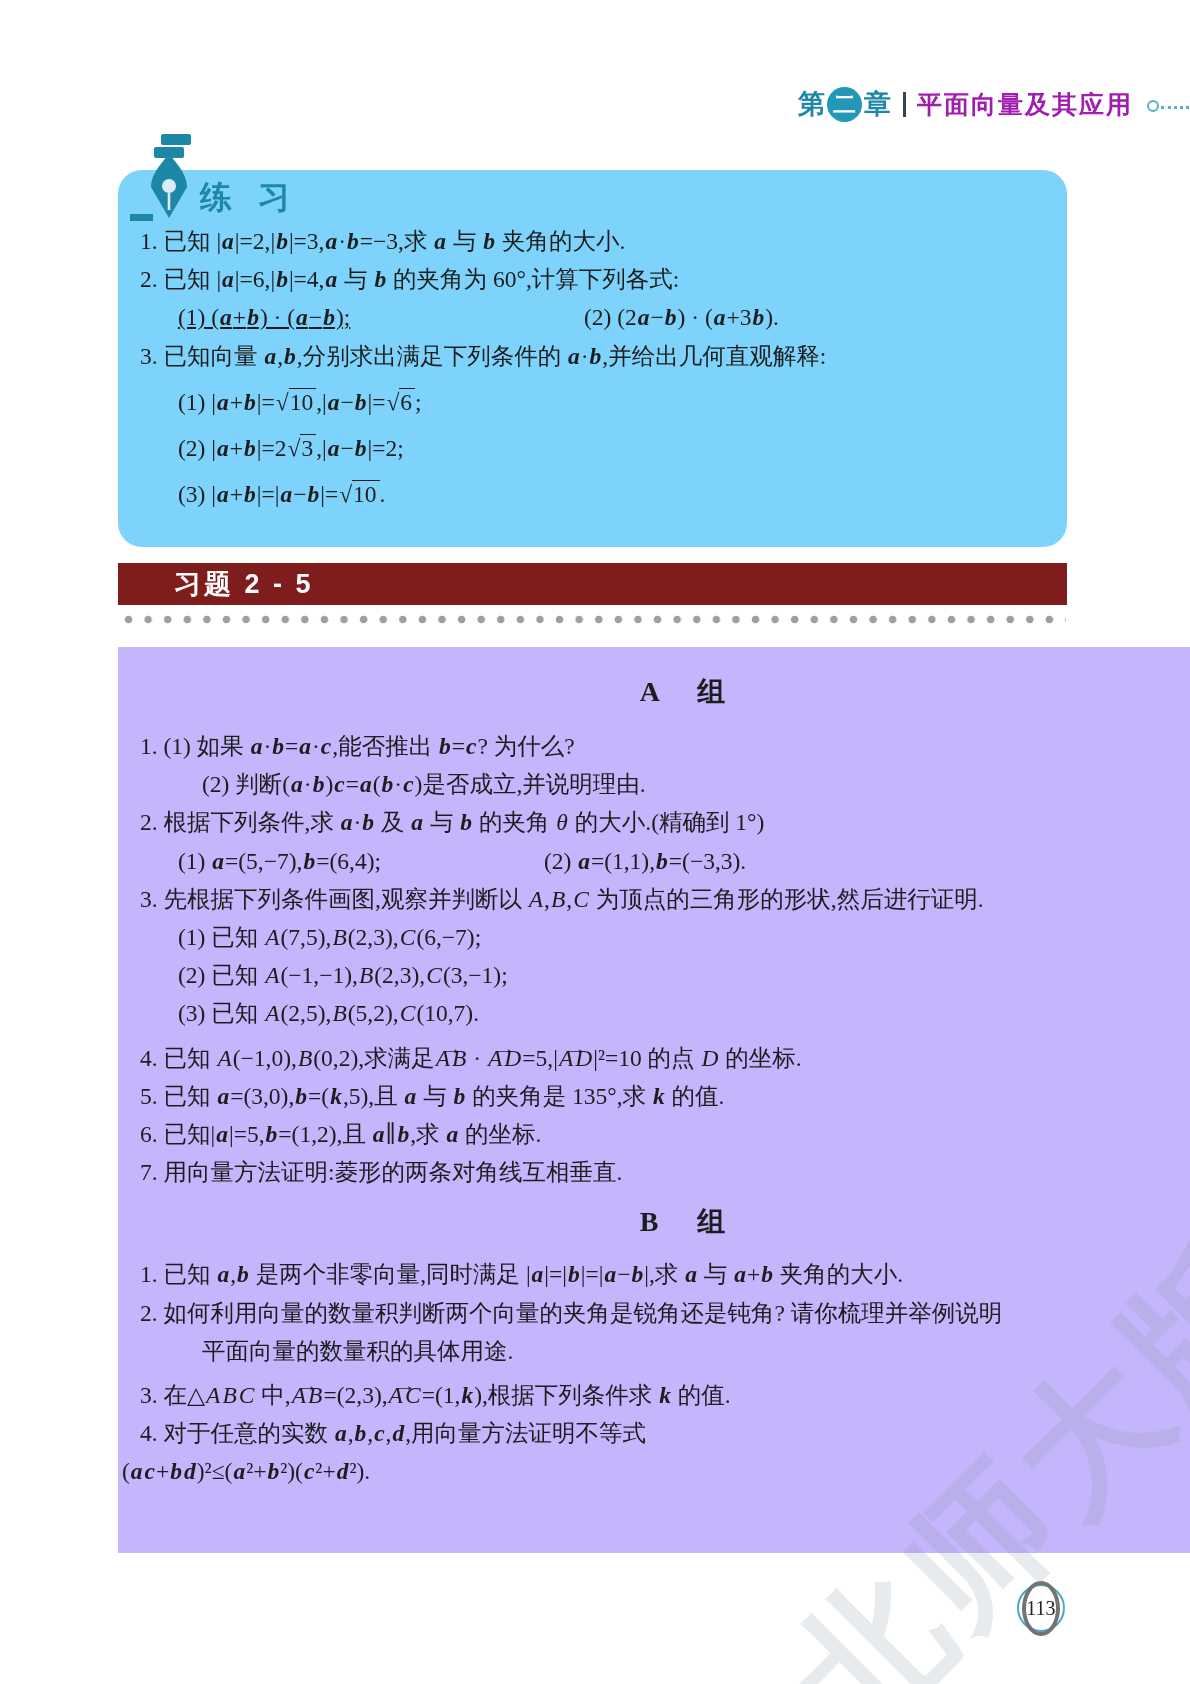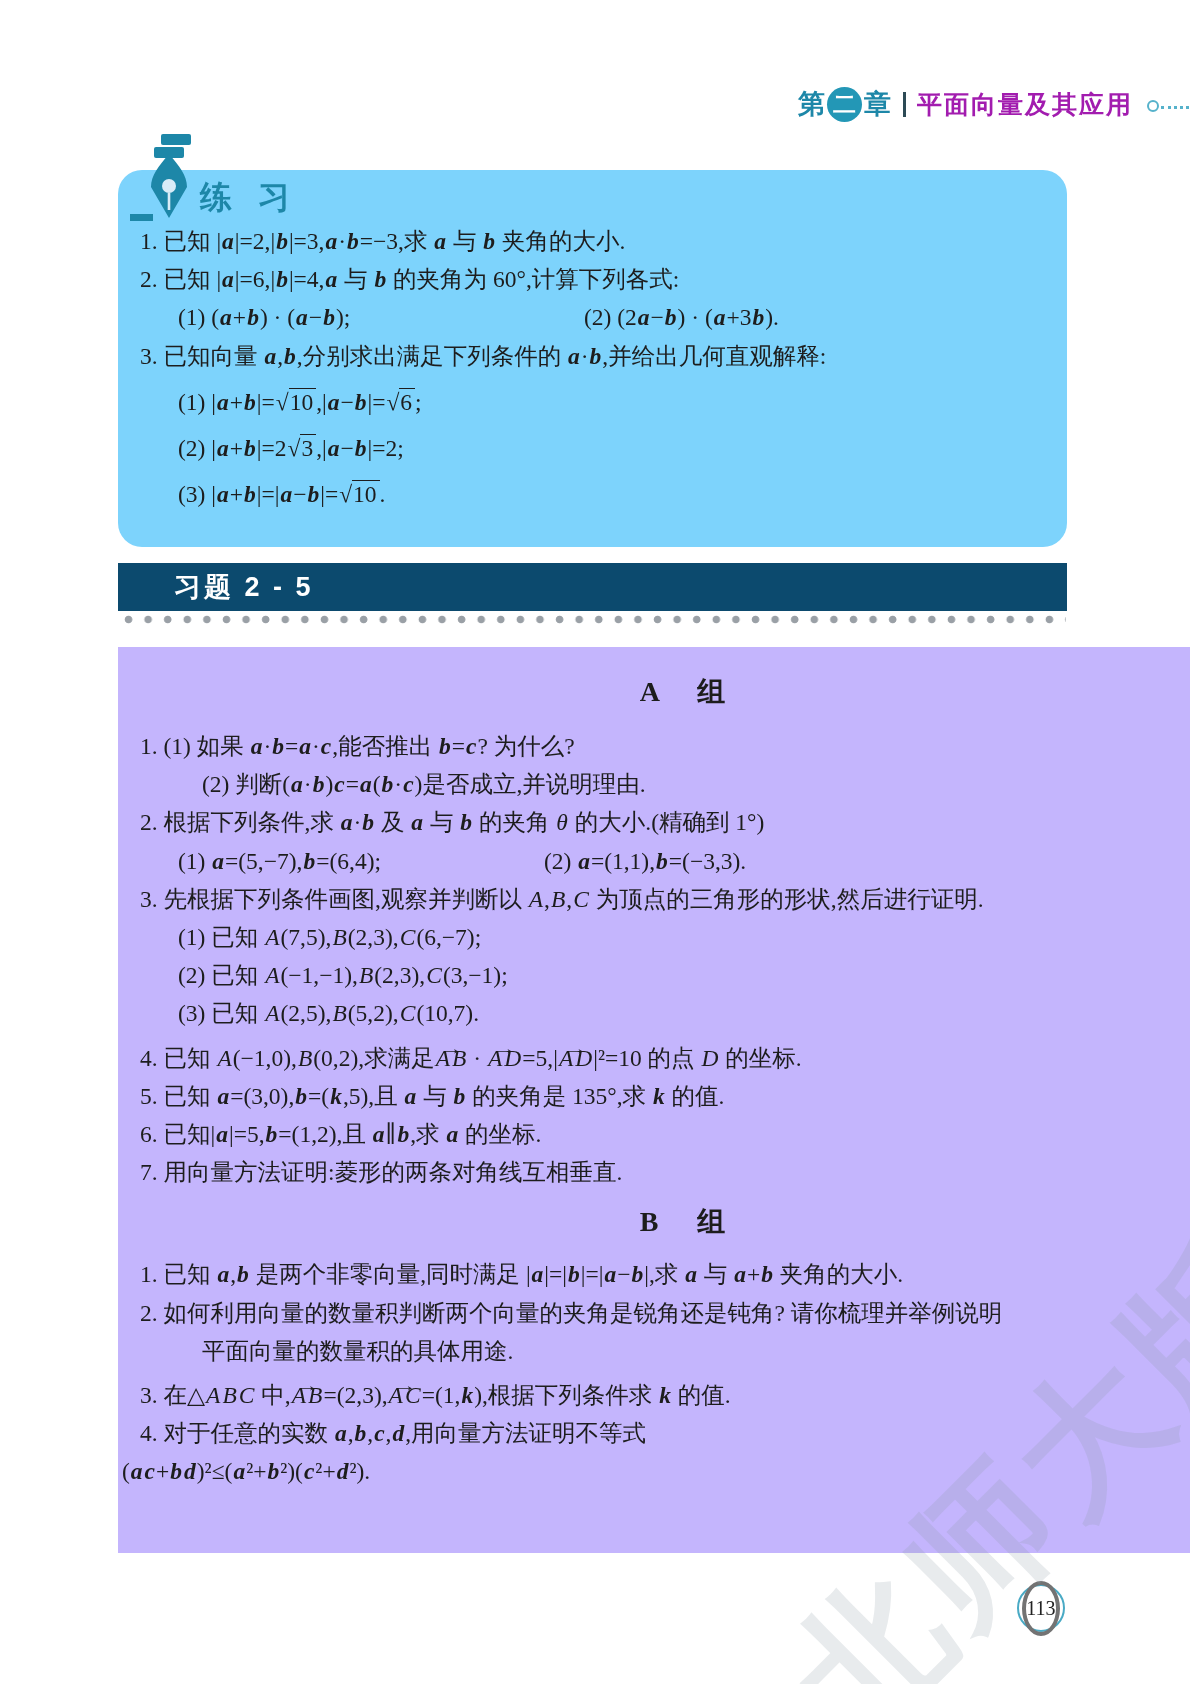--- a/index.html
+++ b/index.html
@@ -20,39 +20,39 @@
   .hdr .dotline{width:112px;border-top:3px dotted #56b2cb;margin-top:6px;}
   
   .practice{position:absolute;left:118px;top:170px;width:949px;height:377px;
        background:#7dd3fc;border-radius:24px;}
   .pen{position:absolute;left:128px;top:134px;width:82px;height:100px;z-index:3;}
   .practice-title{position:absolute;left:200px;top:176px;z-index:3;
        font-family:Liberation Sans, sans-serif;
        font-size:32px;font-weight:bold;color:#1d87a8;letter-spacing:26px;white-space:pre;}
   .p-lines{position:absolute;left:0;top:52px;width:100%;}
   
-  .exbar{position:absolute;left:118px;top:563px;width:949px;height:48px;background:#0c4a6e;
+  .exbar{position:absolute;left:118px;top:563px;width:949px;height:42px;background:#7f1d1d;
        display:flex;align-items:center;}
   .exbar .lbl{color:#ffffff;font-family:"Liberation Sans","DejaVu Sans",sans-serif;
        font-size:27px;font-weight:bold;margin-left:56px;letter-spacing:3px;white-space:pre;}
   .dotrow{position:absolute;left:124px;top:615px;width:942px;height:10px;
        background:radial-gradient(circle at 4.5px 4.5px,#9aa0a6 3.4px,transparent 4.2px);
        background-size:19.6px 10px;background-repeat:repeat-x;}
   
   .mainp{position:absolute;left:118px;top:647px;width:1145px;height:906px;background:#c4b5fd;}
   .group-h{font-size:28px;font-weight:bold;text-align:center;letter-spacing:16px;white-space:pre;}
   .gh-a{margin-top:26px;margin-bottom:16px;}
   .gh-b{margin-top:12px;margin-bottom:14px;}
   
   .line{font-size:23.5px;line-height:38.2px;padding-left:22px;white-space:nowrap;}
   .sub{padding-left:60px;}
   .cont{padding-left:84px;}
   .tall{line-height:46px;}
   .center{text-align:left;padding-left:4px;}
-  .cols2p span:first-child{display:inline-block;width:400px;}
+  .cols2p span:first-child{display:inline-block;width:400px;text-decoration:underline;}
   .cols2a span:first-child{display:inline-block;width:360px;}
   .cols3 span:nth-child(1){display:inline-block;width:227px;}
   .cols3 span:nth-child(2){display:inline-block;width:227px;}
   
   i.mb{font-weight:bold;font-style:italic;padding:0 1px;}
   i.mi{font-style:italic;padding:0 1px;}
   .rad{border-top:1.7px solid #1d1d1d;padding:0 3px 0 1px;}
   .sq{padding-left:1px;}
   .vec{position:relative;white-space:nowrap;}
   .vec::after{content:"\2192";position:absolute;left:0;right:0;top:-15px;text-align:center;

